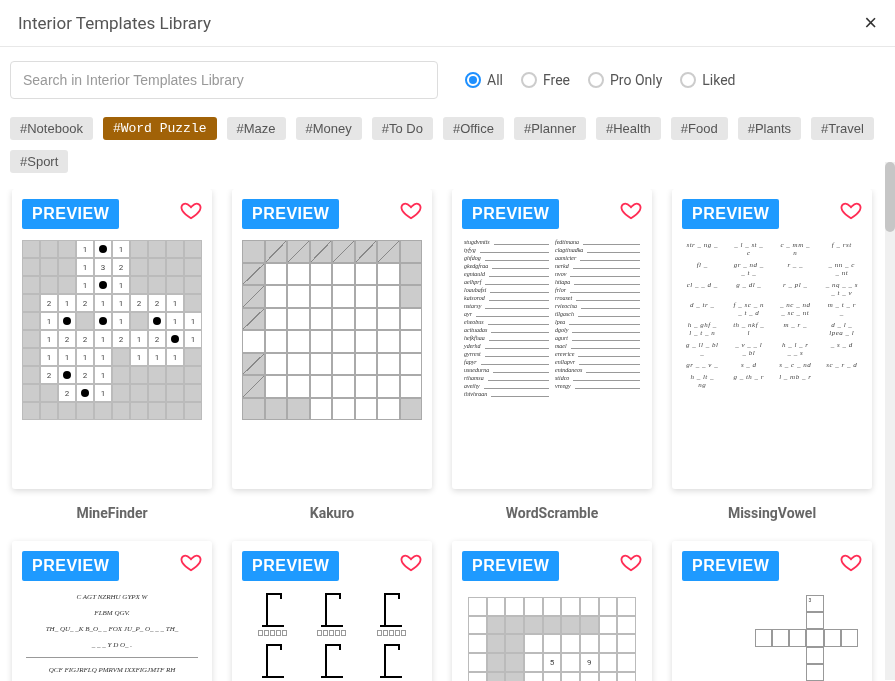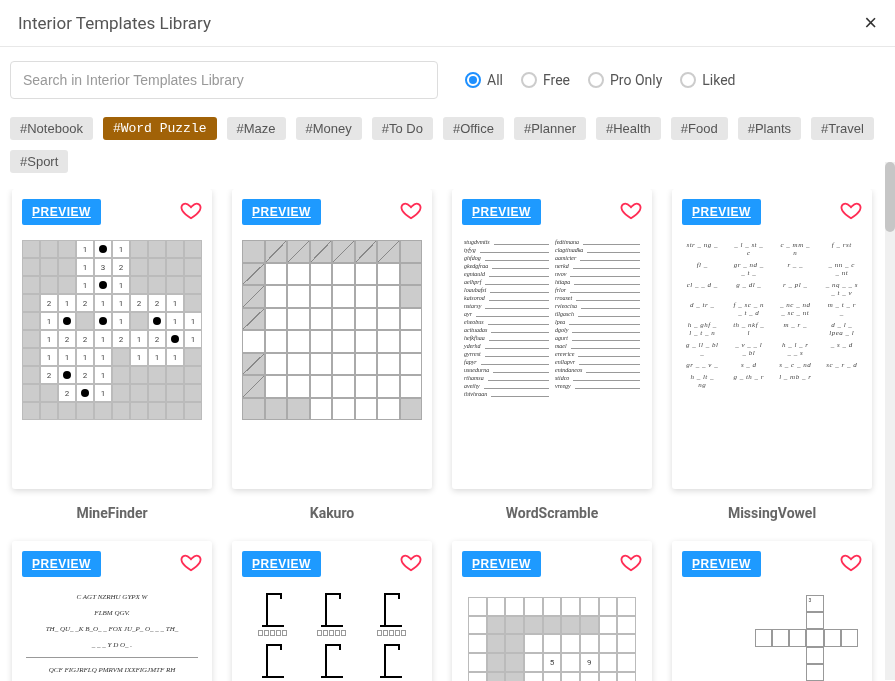--- a/index.html
+++ b/index.html
@@ -95,24 +95,23 @@
       width: 200px;
       height: 300px;
       background: #fff;
       border-radius: 3px;
       box-shadow: 0 2px 6px rgba(0,0,0,0.15);
       position: relative;
       overflow: hidden;
     }
     .preview-btn {
       position: absolute; top: 10px; left: 10px;
-      background: #1e9aff; color: #fff; font-weight: 700; font-size: 12px;
+      background: #1e9aff; color: #fff; font-weight: 700; font-size: 16px;
       padding: 6px 10px; border: none; border-radius: 2px; cursor: pointer;
       letter-spacing: 0.5px;
-      text-decoration: underline;
     }
     .heart {
       position: absolute; top: 10px; right: 10px;
       width: 22px; height: 22px; cursor: pointer;
     }
     .card-title {
       margin-top: 16px; font-size: 14px; font-weight: 700; color: #666;
     }
     
     .thumb { position: absolute; top: 46px; left: 10px; right: 10px; bottom: 10px; }

